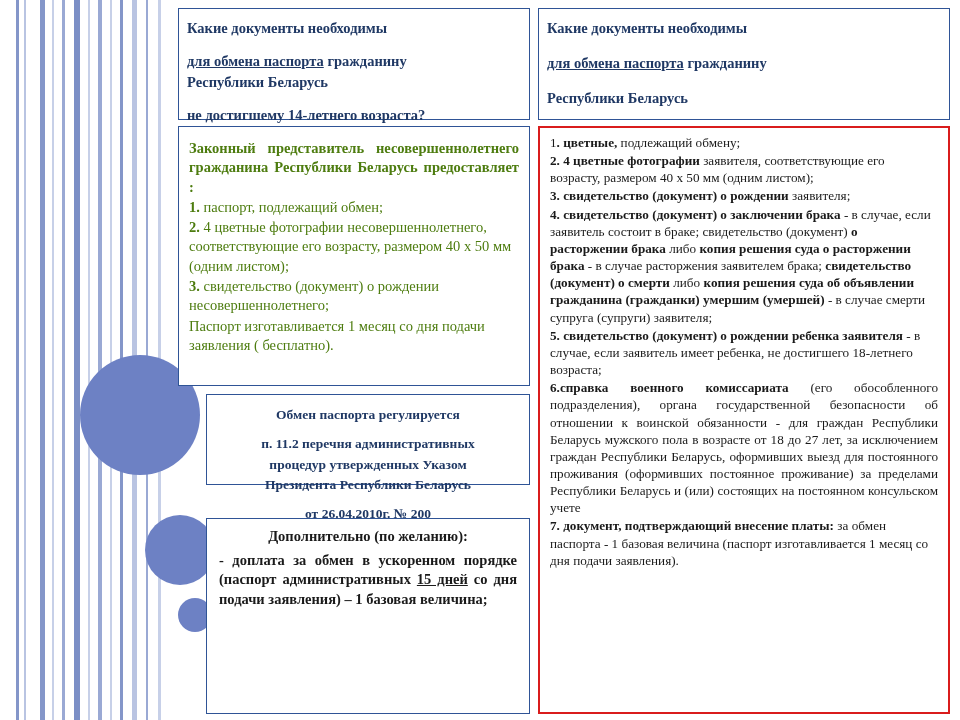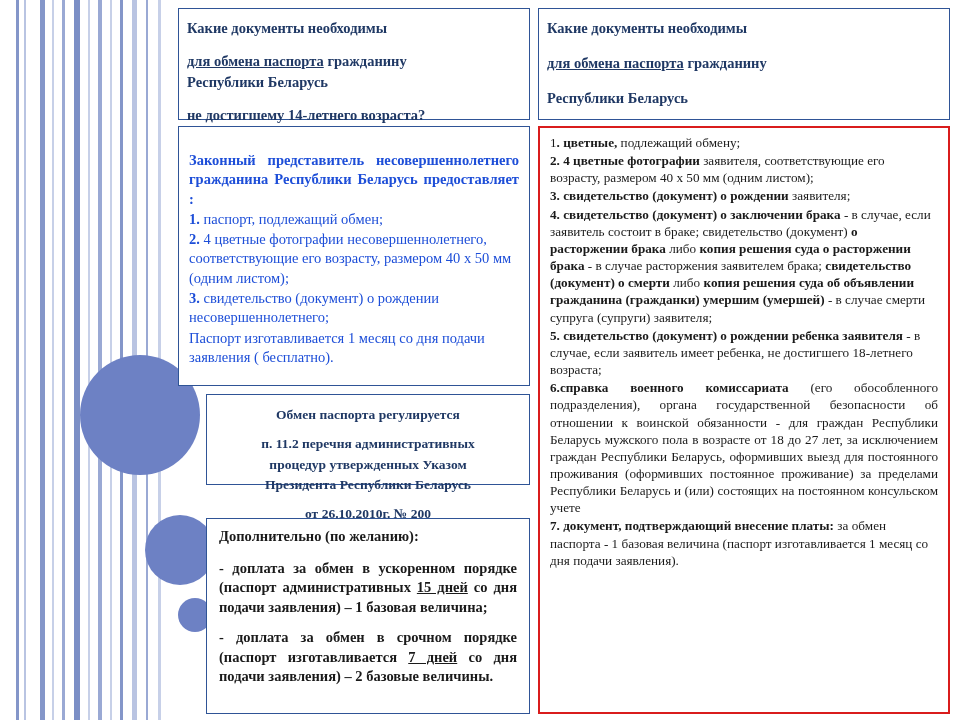--- a/index.html
+++ b/index.html
@@ -58,23 +58,23 @@
   #hdr-right { left: 538px; top: 8px; width: 412px; height: 112px; padding: 9px 8px 0 8px; }
   #hdr-left .l1 { margin-bottom: 12px; }
   #hdr-left .l2 { margin-bottom: 12px; }
   #hdr-right .l1 { margin-bottom: 14px; }
   #hdr-right .l2 { margin-bottom: 14px; }
   #hdr-right .l3 { margin-bottom: 14px; }
 
   
   #box-left-main {
     left: 178px; top: 126px; width: 352px; height: 260px;
-    padding: 24px 10px 0 10px;
+    padding: 12px 10px 0 10px;
     font-size: 14.5px;
-    color: #1d4ed8;
+    color: #4d7c0f;
     line-height: 1.33;
   }
   #box-left-main b { font-weight: bold; }
   #box-left-main .para { margin: 0 0 1px 0; }
   .just { text-align: justify; }
 
   
   #box-reg {
     left: 206px; top: 394px; width: 324px; height: 91px;
     padding: 10px 10px 0 10px;
@@ -88,21 +88,21 @@
   #box-reg .r4 { text-decoration: underline; margin-top: 9px; }
 
   
   #box-add {
     left: 206px; top: 518px; width: 324px; height: 196px;
     padding: 8px 12px 0 12px;
     color: #1a1a1a;
     font-size: 14.5px;
     line-height: 1.36;
   }
-  #box-add .title { text-align: left; font-weight: bold; margin-bottom: 12px; }
+  #box-add .title { text-align: center; font-weight: bold; margin-bottom: 4px; }
   #box-add .p { font-weight: bold; text-align: justify; margin-bottom: 10px; }
   #box-add .u { text-decoration: underline; }
 
   
   #box-right-main {
     left: 538px; top: 126px; width: 412px; height: 588px;
     padding: 6px 10px 0 10px;
     color: #1a1a1a;
     font-size: 13.2px;
     line-height: 1.3;
@@ -152,27 +152,26 @@
   <div class="para"><b>2.</b><span> 4 цветные фотографии несовершеннолетнего, соответствующие его возрасту, размером 40 х 50 мм (одним листом);</span></div>
   <div class="para"><b>3.</b><span> свидетельство (документ) о рождении несовершеннолетнего;</span></div>
   <div class="para">Паспорт изготавливается 1 месяц со дня подачи заявления ( бесплатно).</div>
 </div>
 
 <div class="box box-blue" id="box-reg">
   <div class="r1">Обмен паспорта регулируется</div>
   <div>п. 11.2 перечня административных</div>
   <div>процедур утвержденных Указом</div>
   <div>Президента  Республики  Беларусь</div>
-  <div class="r4">от 26.10.2010г.  № 200</div>
+  <div class="r4">от 26.04.2010г.  № 200</div>
 </div>
 
 <div class="box box-blue" id="box-add">
   <div class="title">Дополнительно (по желанию):</div>
   <div class="p"><span>- доплата за обмен в ускоренном порядке (паспорт административных </span><span class="u">15 дней</span><span> со дня подачи заявления) – 1 базовая величина;</span></div>
-  <div class="p"><span>- доплата за обмен в срочном порядке (паспорт изготавливается </span><span class="u">7 дней</span><span> со дня подачи заявления) – 2 базовые величины.</span></div>
 </div>
 
 <div class="box box-red" id="box-right-main">
   <div class="item"><span>1</span><b>. цветные,</b><span> подлежащий обмену;</span></div>
   <div class="item"><b>2. 4 цветные фотографии</b><span> заявителя, соответствующие его возрасту, размером 40 х 50 мм (одним листом);</span></div>
   <div class="item"><b>3. свидетельство (документ) о рождении</b><span> заявителя;</span></div>
   <div class="item"><b>4. свидетельство (документ) о заключении брака</b><span> - в случае, если заявитель состоит в браке; свидетельство (документ) </span><b>о расторжении брака</b><span> либо </span><b>копия решения суда  о расторжении брака</b><span> - в случае расторжения заявителем брака; </span><b>свидетельство (документ) о смерти</b><span> либо </span><b>копия решения суда об объявлении гражданина (гражданки) умершим (умершей)</b><span> - в случае смерти супруга (супруги) заявителя;</span></div>
   <div class="item"><b>5. свидетельство (документ) о рождении ребенка заявителя</b><span> - в случае, если заявитель имеет ребенка, не достигшего 18-летнего возраста;</span></div>
   <div class="item j"><b>6.справка  военного  комиссариата</b><span>  (его обособленного подразделения), органа государственной безопасности об отношении к воинской обязанности - для граждан Республики Беларусь мужского пола в возрасте от 18 до 27 лет, за исключением граждан Республики Беларусь, оформивших выезд для постоянного проживания (оформивших постоянное проживание) за пределами Республики Беларусь и (или) состоящих на постоянном консульском учете</span></div>
   <div class="item"><b>7. документ, подтверждающий внесение платы:</b><span> за обмен паспорта - 1 базовая величина (паспорт изготавливается 1 месяц со дня подачи заявления).</span></div>

